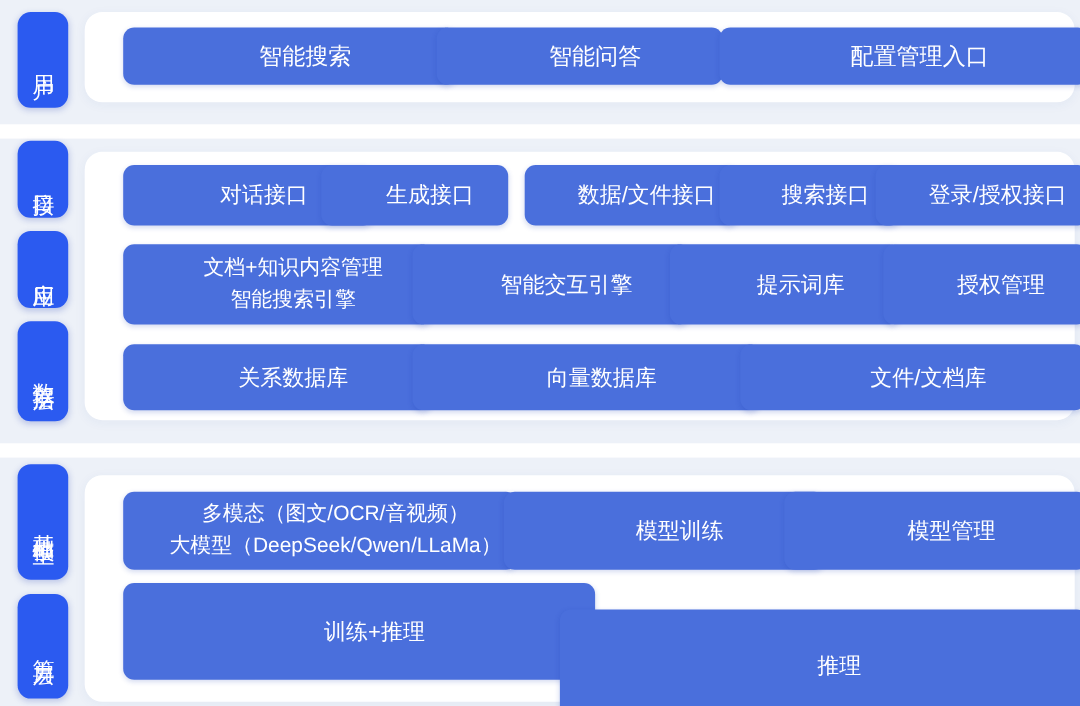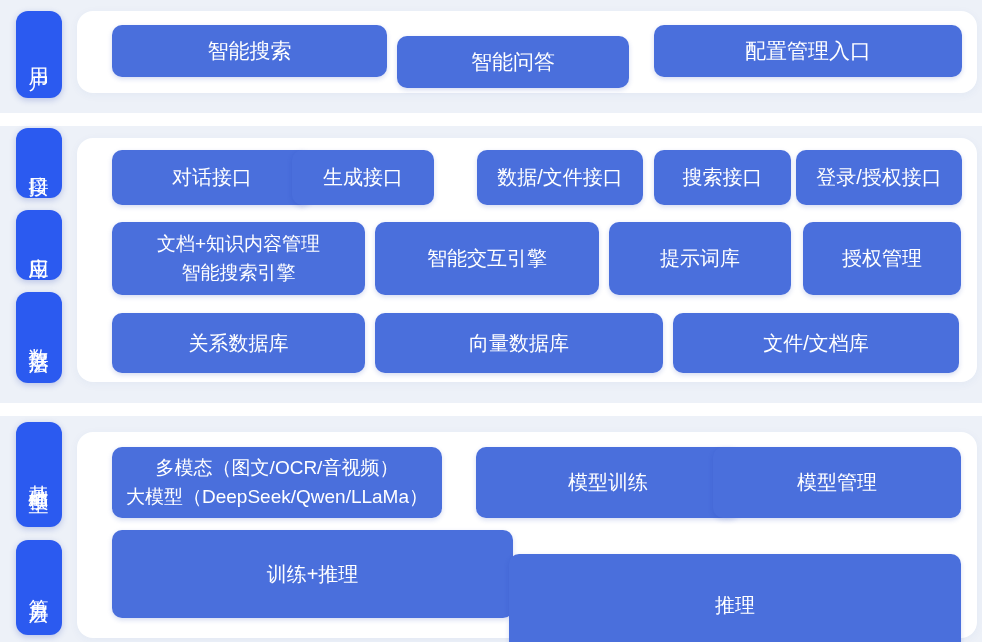--- a/index.html
+++ b/index.html
@@ -25,20 +25,21 @@
   .pill span {
     writing-mode:vertical-rl; text-orientation:upright;
     font-size:20px; font-weight:500; letter-spacing:3px; line-height:1;
   }
   .btn {
     position:absolute; background:var(--button_blue,#4a6fdc);
     border-radius:10px; color:var(--text,#ffffff);
     display:flex; flex-direction:column; align-items:center; justify-content:center;
     font-size:20px; font-weight:400; 
     box-shadow:0 2px 5px rgba(30,60,180,0.18);
+    padding-left:28px;
   }
   .btn.big { font-size:21px; }
   .btn.two { font-size:19px; line-height:1.5; }
   .btn span { display:block; }
 </style>
 </head>
 <body>
 
 <div id="root">
 
@@ -63,21 +64,21 @@
     <span>数据层</span>
   </div>
   <div class="pill" style="left:16px;top:422px;width:46px;height:105px">
     <span>基础模型</span>
   </div>
   <div class="pill" style="left:16px;top:540px;width:46px;height:95px">
     <span>算力层</span>
   </div>
 
   <div class="btn big" style="left:112px;top:25px;width:275px;height:52px">智能搜索</div>
-  <div class="btn big" style="left:397px;top:36px;width:232px;height:52px">智能问答</div>
+  <div class="btn big" style="left:397px;top:25px;width:232px;height:52px">智能问答</div>
   <div class="btn big" style="left:654px;top:25px;width:308px;height:52px">配置管理入口</div>
 
   <div class="btn" style="left:112px;top:150px;width:200px;height:55px">对话接口</div>
   <div class="btn" style="left:292px;top:150px;width:142px;height:55px">生成接口</div>
   <div class="btn" style="left:477px;top:150px;width:166px;height:55px">数据/文件接口</div>
   <div class="btn" style="left:654px;top:150px;width:137px;height:55px">搜索接口</div>
   <div class="btn" style="left:796px;top:150px;width:166px;height:55px">登录/授权接口</div>
 
   <div class="btn two" style="left:112px;top:222px;width:253px;height:73px">
     <span>文档+知识内容管理</span>
@@ -88,19 +89,19 @@
   <div class="btn" style="left:803px;top:222px;width:158px;height:73px">授权管理</div>
 
   <div class="btn" style="left:112px;top:313px;width:253px;height:60px">关系数据库</div>
   <div class="btn" style="left:375px;top:313px;width:288px;height:60px">向量数据库</div>
   <div class="btn" style="left:673px;top:313px;width:286px;height:60px">文件/文档库</div>
 
   <div class="btn two" style="left:112px;top:447px;width:330px;height:71px">
     <span>多模态（图文/OCR/音视频）</span>
     <span>大模型（DeepSeek/Qwen/LLaMa）</span>
   </div>
-  <div class="btn" style="left:476px;top:447px;width:264px;height:71px">模型训练</div>
+  <div class="btn" style="left:458px;top:447px;width:264px;height:71px">模型训练</div>
   <div class="btn" style="left:713px;top:447px;width:248px;height:71px">模型管理</div>
 
   <div class="btn" style="left:112px;top:530px;width:401px;height:88px">训练+推理</div>
   <div class="btn" style="left:509px;top:554px;width:452px;height:103px">推理</div>
 
 </div>
 
 </body></html>

